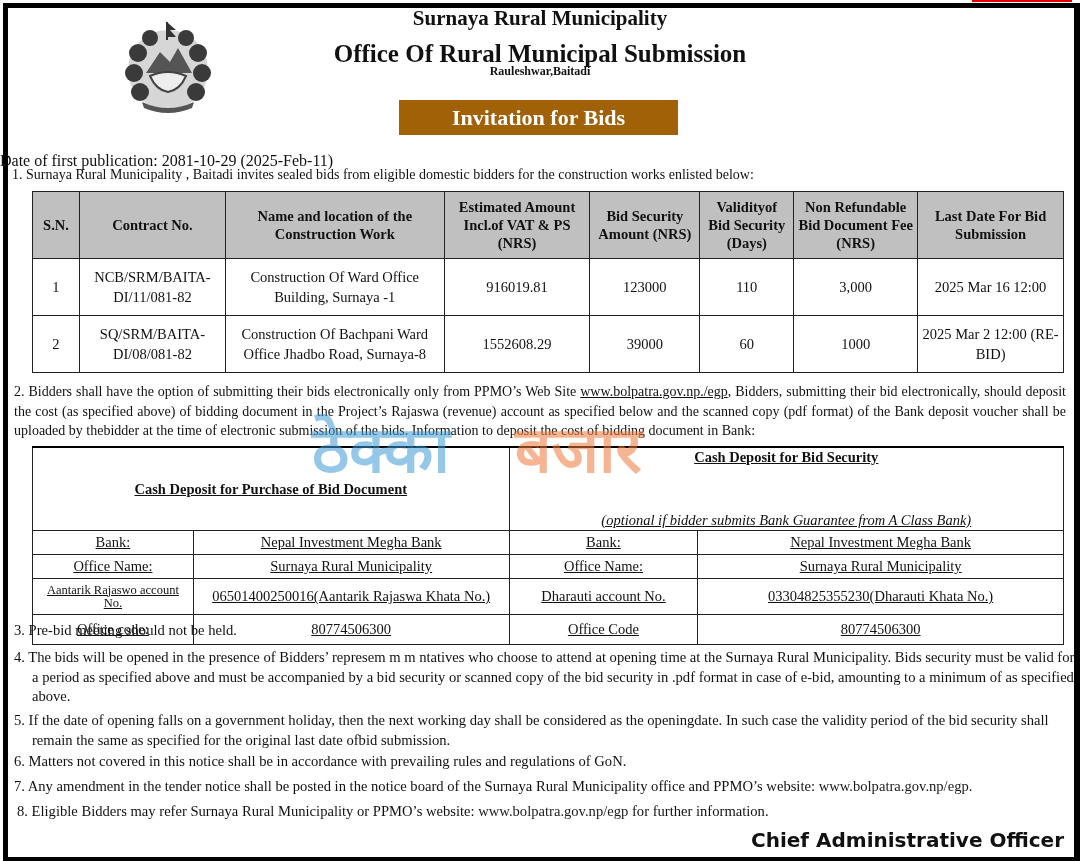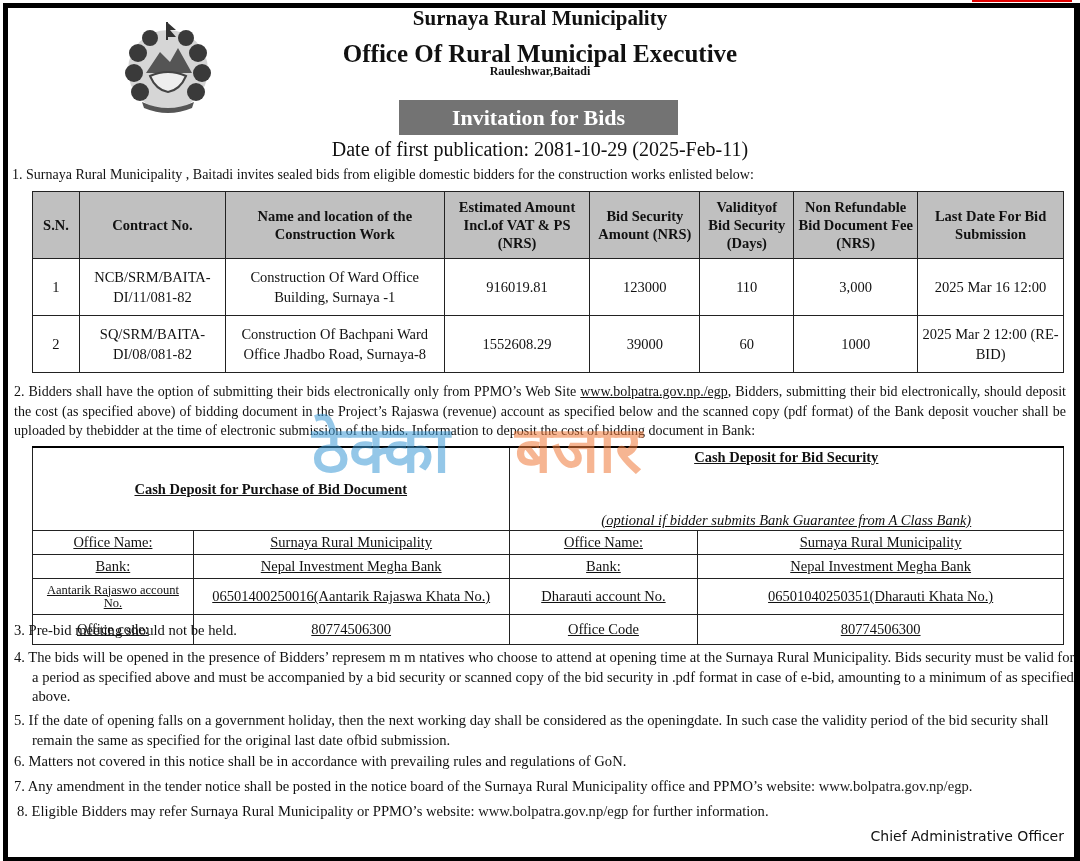--- a/index.html
+++ b/index.html
@@ -8,23 +8,23 @@
   .frame { position: absolute; left: 3px; top: 3px; width: 1066px; height: 849px;
            border: 5px solid #000; border-right-width: 6px; background: #fff; }
   .corner-mark { position: absolute; right: 8px; top: 0; width: 100px; height: 2px; background: #e00000; }
 
   .emblem { position: absolute; left: 118px; top: 18px; width: 100px; height: 100px; }
   .hdr { position: absolute; left: 0; width: 1080px; text-align: center; }
   .h1 { top: 6px; font-size: 21px; font-weight: bold; }
   .h2 { top: 40px; font-size: 25px; font-weight: bold; }
   .h3 { top: 64px; font-size: 12px; font-weight: bold; }
   .banner { position: absolute; left: 399px; top: 100px; width: 279px; height: 35px;
-            background: #737373; color: #fff; font-size: 22px; font-weight: bold;
+            background: #a16207; color: #fff; font-size: 22px; font-weight: bold;
             text-align: center; line-height: 35px; }
-  .pubdate { position: absolute; left: 0; width: 1080px; top: 138px; text-align: center; font-size: 20px; }
+  .pubdate { position: absolute; left: 0; width: 1080px; top: 152px; text-align: left; font-size: 16px; }
 
   .para { position: absolute; font-size: 14px; line-height: 19px; }
   .p1 { left: 12px; top: 165px; width: 1060px; }
   .u { text-decoration: underline; }
 
   table { border-collapse: collapse; }
   .bids { position: absolute; left: 32px; top: 191px; width: 1032px; font-size: 14.5px; }
   .bids th, .bids td { border: 1px solid #222; text-align: center; padding: 2px 4px; }
   .bids th { background: #c0c0c0; font-weight: bold; line-height: 18px; height: 62px; }
   .bids td { height: 52px; line-height: 20px; }
@@ -45,21 +45,21 @@
   .n3 { top: 621px; }
   .n4 { top: 648px; }
   .n5 { top: 711px; }
   .n6 { top: 752px; }
   .n7 { top: 777px; }
   .n8 { top: 802px; left: 17px; }
   .hang { padding-left: 18px; text-indent: -18px; }
   .link { color: #1a1a1a; text-decoration-color: #1a3b8c; }
 
   .signoff { position: absolute; right: 16px; top: 828px; font-family: "DejaVu Sans", "Liberation Sans", sans-serif;
-             font-weight: normal; font-size: 14px; }
+             font-weight: bold; font-size: 20px; }
 
   .wm { position: absolute; top: 418px; font-family: "DejaVu Sans", sans-serif; font-weight: bold;
         font-size: 64px; line-height: 64px; pointer-events: none; z-index: 2; opacity: 0.55; }
   .wm-blue { left: 312px; color: #3d9bd6; }
   .wm-orange { left: 515px; color: #f07a3a; }
 </style>
 </head>
 <body>
 
 <div class="frame"></div>
@@ -80,21 +80,21 @@
     </g>
     <path d="M28 55 L42 34 L52 44 L60 30 L74 55 Z" fill="#555"></path>
     <path d="M32 58 Q50 50 68 58 Q62 72 50 74 Q38 72 32 58 Z" fill="#eee" stroke="#444" stroke-width="2"></path>
     <rect x="48" y="4" width="2" height="18" fill="#333"></rect>
     <path d="M50 5 L58 12 L52 12 L58 19 L50 19 Z" fill="#333"></path>
     <path d="M24 84 Q50 96 76 84 L74 90 Q50 100 26 90 Z" fill="#555"></path>
   </svg>
 </div>
 
 <div class="hdr h1">Surnaya Rural Municipality</div>
-<div class="hdr h2">Office Of Rural Municipal Executive</div>
+<div class="hdr h2">Office Of Rural Municipal Submission</div>
 <div class="hdr h3">Rauleshwar,Baitadi</div>
 <div class="banner">Invitation for Bids</div>
 <div class="pubdate">Date of first publication: 2081-10-29 (2025-Feb-11)</div>
 
 <div class="para p1">1.  Surnaya Rural Municipality , Baitadi invites sealed bids from eligible domestic bidders for the construction works enlisted below:</div>
 
 <table class="bids">
   <colgroup>
     <col style="width:47px">
       <col style="width:146px">
@@ -155,36 +155,36 @@
   </colgroup>
   <tbody>
       <tr class="hd">
     <td colspan="2" class="topborder"><span class="u">Cash Deposit for Purchase of Bid Document</span></td>
     <td colspan="2" class="topborder">
       <div class="u">Cash Deposit for Bid Security</div>
       <div class="u it">(optional if bidder submits Bank Guarantee from A Class Bank)</div>
     </td>
   </tr>
   <tr class="r">
+    <td><span class="u">Bank:</span></td>
+    <td><span class="u">Nepal Investment Megha Bank</span></td>
+    <td><span class="u">Bank:</span></td>
+    <td><span class="u">Nepal Investment Megha Bank</span></td>
+  </tr>
+  <tr class="r">
     <td><span class="u">Office  Name:</span></td>
     <td><span class="u">Surnaya Rural Municipality</span></td>
     <td><span class="u">Office Name:</span></td>
     <td><span class="u">Surnaya Rural Municipality</span></td>
   </tr>
-  <tr class="r">
-    <td><span class="u">Bank:</span></td>
-    <td><span class="u">Nepal Investment Megha Bank</span></td>
-    <td><span class="u">Bank:</span></td>
-    <td><span class="u">Nepal Investment Megha Bank</span></td>
-  </tr>
   <tr class="r3">
     <td class="small"><span class="u">Aantarik Rajaswo account  No.</span></td>
     <td><span class="u">06501400250016(Aantarik Rajaswa Khata No.)</span></td>
     <td><span class="u">Dharauti account No.</span></td>
-    <td><span class="u">06501040250351(Dharauti Khata No.)</span></td>
+    <td><span class="u">03304825355230(Dharauti Khata No.)</span></td>
   </tr>
   <tr class="r4">
     <td><span class="u">Office code:</span></td>
     <td><span class="u">80774506300</span></td>
     <td><span class="u">Office Code</span></td>
     <td><span class="u">80774506300</span></td>
   </tr>
 </tbody>
   </table>
 

